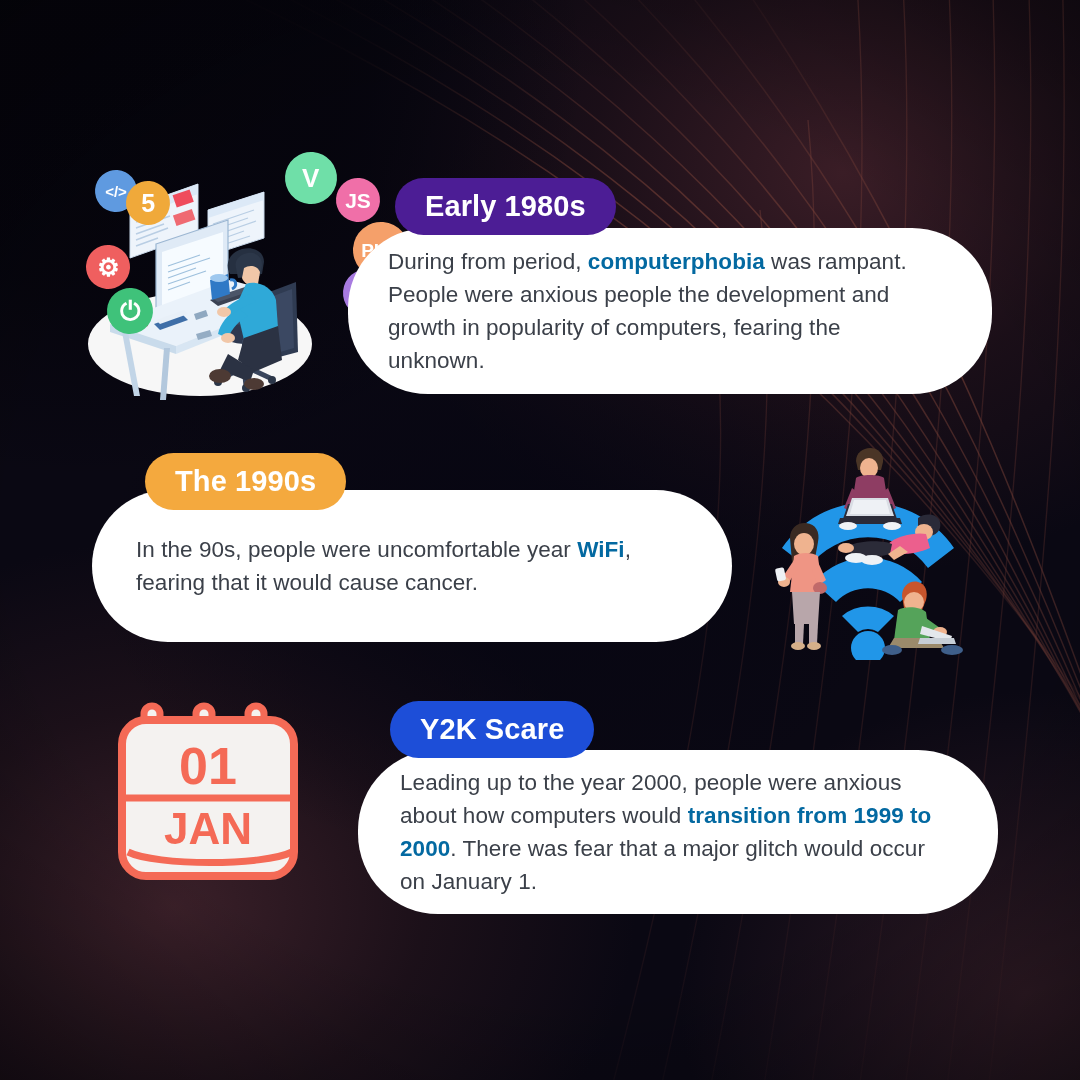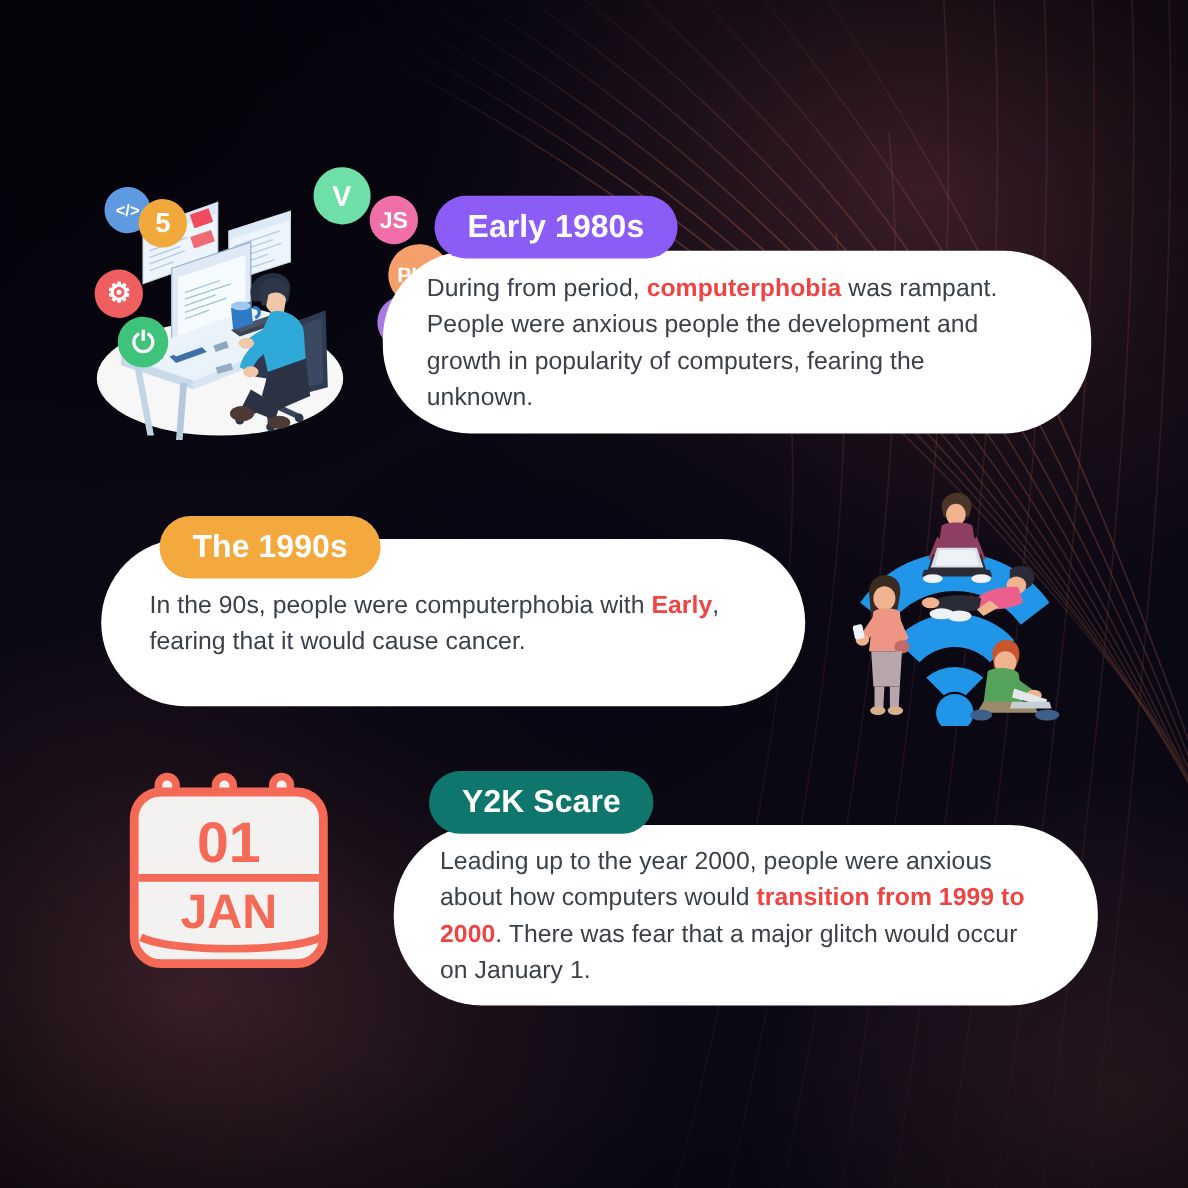--- a/index.html
+++ b/index.html
@@ -42,21 +42,21 @@
   .card{
     position:absolute;z-index:3;
     background:#ffffff;border-radius:80px;
     box-sizing:border-box;
     display:flex;align-items:center;
   }
   .card-text{
     color:#3b4049;font-size:22.5px;line-height:33px;
     letter-spacing:.05px;
   }
-  .card-text b{color:#ef4444;font-weight:bold;}
+  .card-text b{color:#0369a1;font-weight:bold;}
 
   
   .desk-wrap{position:absolute;z-index:2;}
   .badge{
     position:absolute;border-radius:50%;
     display:flex;align-items:center;justify-content:center;
     color:#fff;font-weight:bold;
     transform:rotate(-18deg);
   }
   .badge span{transform:rotate(18deg);display:block;line-height:1;}
@@ -239,21 +239,21 @@
         <span>JS</span>
       </div>
       <div class="badge" style="left:275px;top:74px;width:56px;height:56px;background:#f5a06a;font-size:19px;">
         <span>PHP</span>
       </div>
       <div class="badge" style="left:265px;top:121px;width:48px;height:48px;background:#a87be0;font-size:17px;">
         <span>C++</span>
       </div>
     </div>
 
-    <div class="pill" style="left:395px;top:178px;background:#8b5cf6;">
+    <div class="pill" style="left:395px;top:178px;background:#4c1d95;">
       <span>Early 1980s</span>
     </div>
 
     <div class="card" style="left:348px;top:228px;width:644px;height:166px;padding:0 52px 0 40px;">
       <div class="card-text">
         <span>During from period, </span><b>computerphobia</b><span> was rampant. People were anxious people the development and growth in popularity of computers, fearing the unknown.</span>
       </div>
     </div>
   </div>
 
@@ -316,27 +316,27 @@
           <ellipse cx="172" cy="186" rx="7" ry="5" fill="#efb38f"></ellipse>
           <path d="M126,192 L170,192 L176,202 L120,202 Z" fill="#9b8a6b"></path>
           <path d="M154,180 L184,190 L182,196 L152,188 Z" fill="#e3e7ec"></path>
           <path d="M152,192 L186,192 L188,198 L150,198 Z" fill="#c7ced6"></path>
           <ellipse cx="184" cy="204" rx="11" ry="5" fill="#3f5f8a"></ellipse>
           <ellipse cx="124" cy="204" rx="10" ry="5" fill="#3f5f8a"></ellipse>
         </g>
       </svg>
     </div>
 
-    <div class="pill" style="left:145px;top:453px;background:#f4a93e;margin-top:16px;">
+    <div class="pill" style="left:145px;top:453px;background:#f4a93e;">
       <span>The 1990s</span>
     </div>
 
     <div class="card" style="left:92px;top:490px;width:640px;height:152px;padding:0 52px 0 44px;">
       <div class="card-text">
-        <span>In the 90s, people were computerphobia with </span><b>Early</b><span>, fearing that it would cause cancer.</span>
+        <span>In the 90s, people were uncomfortable year </span><b>WiFi</b><span>, fearing that it would cause cancer.</span>
       </div>
     </div>
   </div>
 
   <div class="row">
 
     <div class="cal-wrap" style="left:116px;top:700px;width:190px;height:188px;">
       <svg width="190" height="188" viewBox="0 0 190 188">
 
         <g stroke="#f46a56" stroke-width="7" fill="#f4f2f0">
@@ -350,21 +350,21 @@
         <line x1="10" y1="98" x2="174" y2="98" stroke="#f46a56" stroke-width="7"></line>
 
         <path d="M12,152 C40,166 148,166 176,152" fill="none" stroke="#f46a56" stroke-width="7"></path>
 
         <text x="92" y="84" text-anchor="middle" fill="#f46a56" font-family="'Liberation Sans', sans-serif" font-size="52" font-weight="bold">01</text>
 
         <text x="92" y="144" text-anchor="middle" fill="#f46a56" font-family="'Liberation Sans', sans-serif" font-size="44" font-weight="bold">JAN</text>
       </svg>
     </div>
 
-    <div class="pill" style="left:390px;top:701px;background:#0f766e;">
+    <div class="pill" style="left:390px;top:701px;background:#1d4ed8;">
       <span>Y2K Scare</span>
     </div>
 
     <div class="card" style="left:358px;top:750px;width:640px;height:164px;padding:0 42px 0 42px;">
       <div class="card-text">
         <span>Leading up to the year 2000, people were anxious about how computers would </span><b>transition from 1999 to 2000</b><span>. There was fear that a major glitch would occur on January 1.</span>
       </div>
     </div>
   </div>
 

